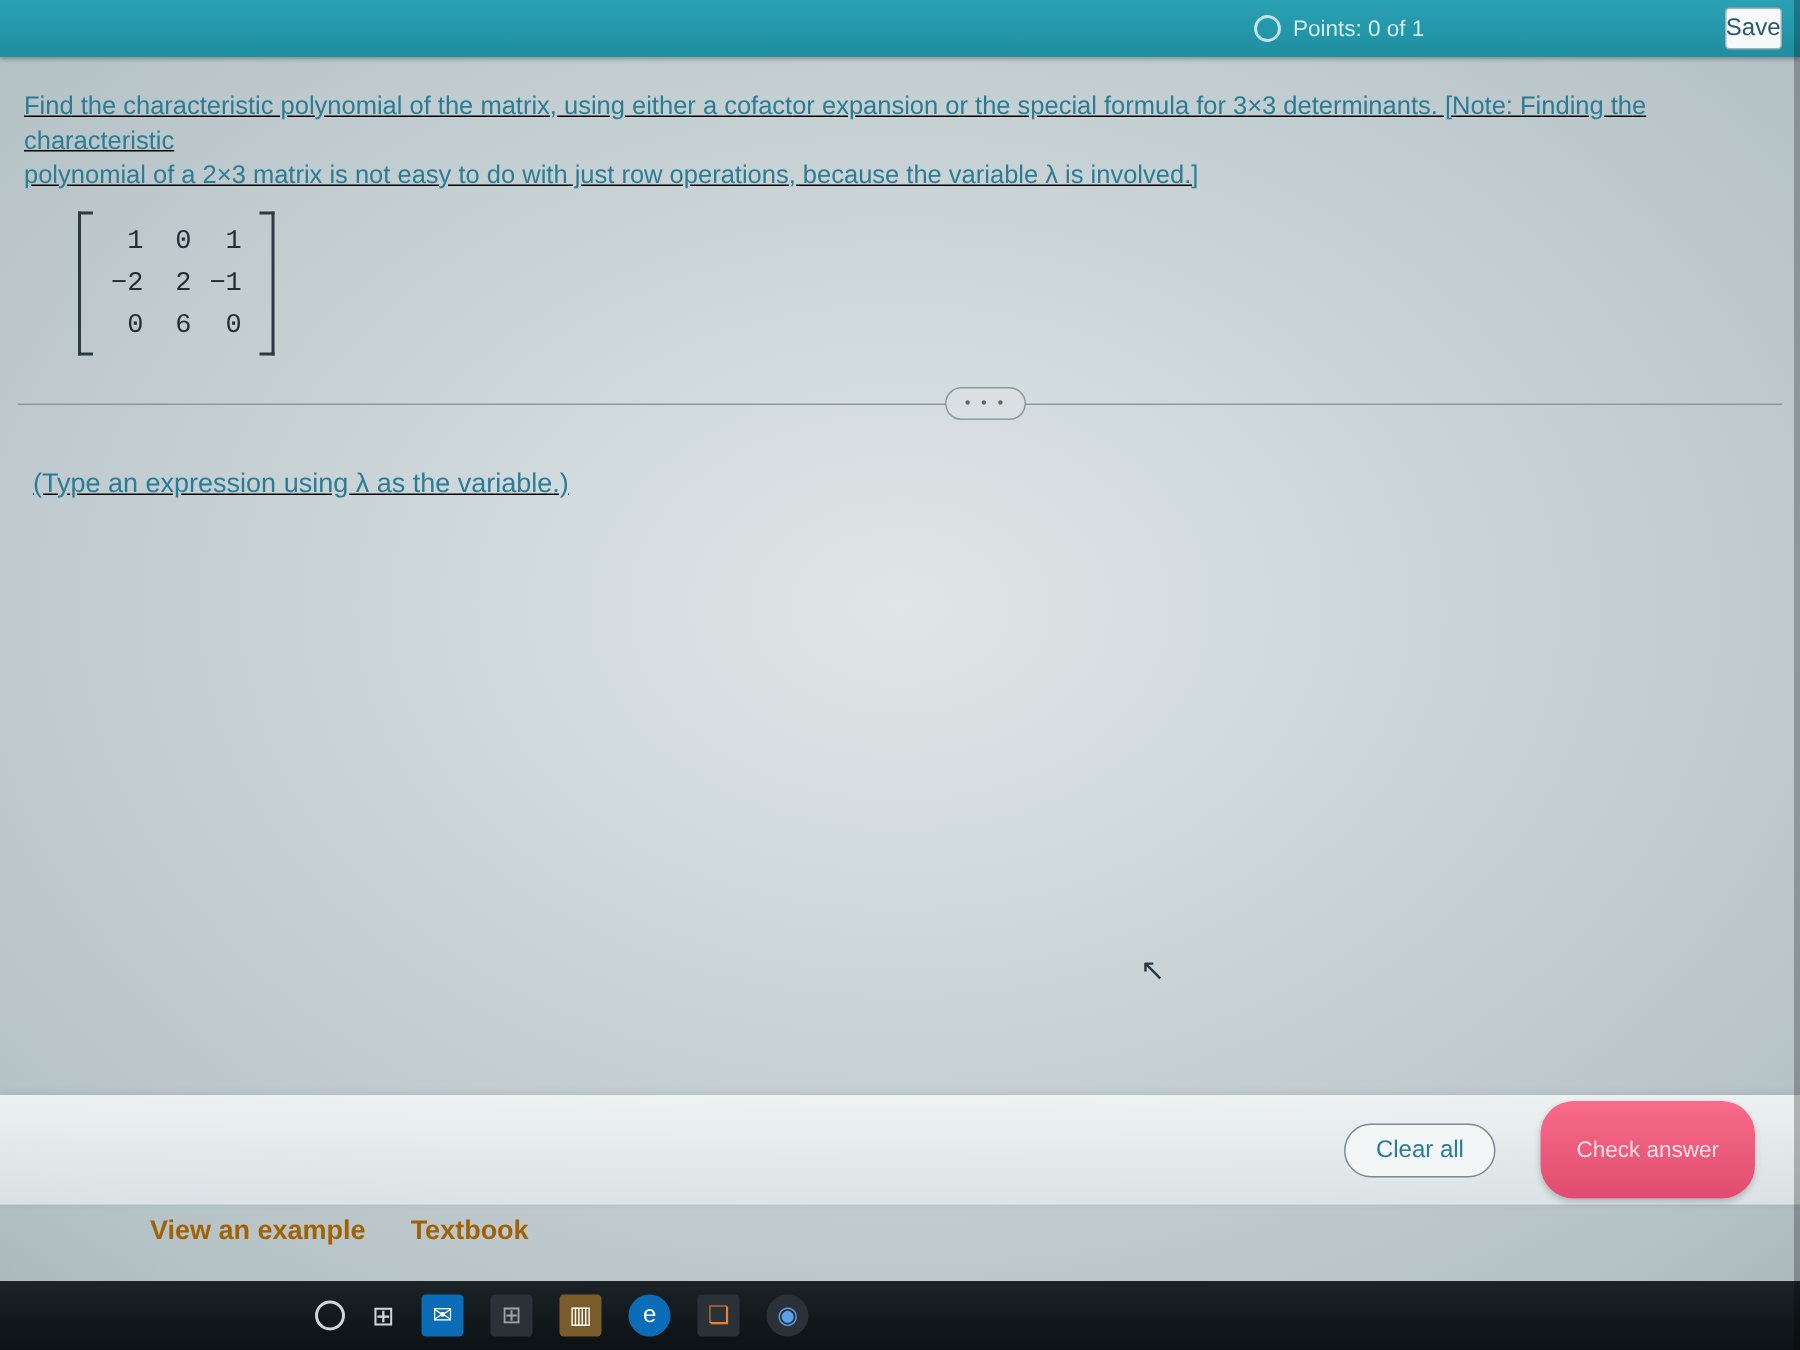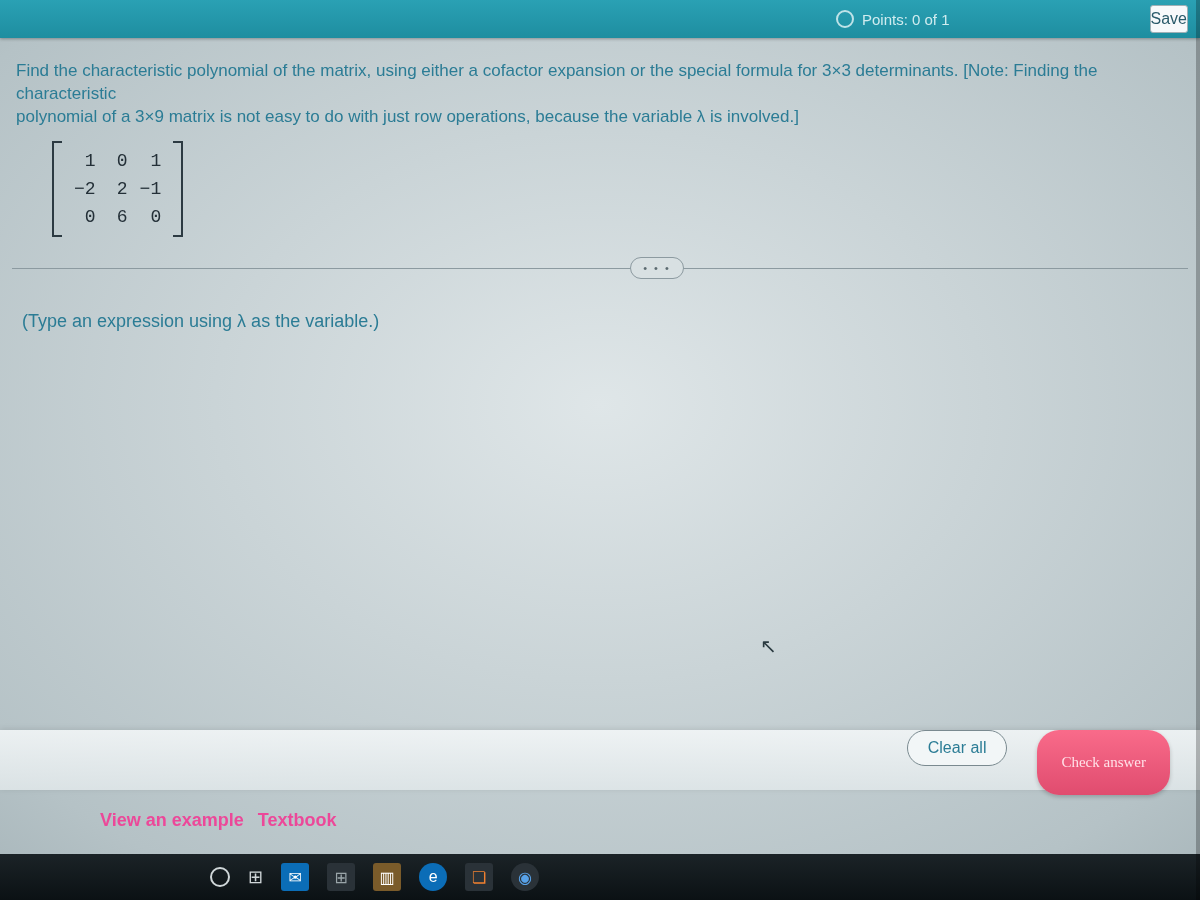--- a/index.html
+++ b/index.html
@@ -43,20 +43,21 @@
     padding: 4px 0;
     font-size: 16px;
     cursor: pointer;
   }
 
   
   .panel {
     margin: 12px 2px 0 2px;
     background: rgba(255,255,255,0.00);
     position: relative;
+    text-decoration: underline;
   }
   .question {
     padding: 10px 14px 8px 14px;
     color: #2b7c95;
     font-size: 17px;
     line-height: 1.35;
   }
   .matrix-wrap {
     padding: 6px 0 10px 50px;
   }
@@ -135,25 +136,25 @@
     left: 760px; top: 634px;
     font-size: 20px;
     color: #2a3a40;
   }
 
   
   .actions-row {
     position: absolute;
     left: 0; right: 0;
     top: 730px;
-    height: 60px;
+    height: 73px;
     background: linear-gradient(rgba(245,248,249,.85), rgba(225,232,234,.85));
     box-shadow: 0 -1px 6px rgba(0,0,0,0.1);
     display: flex;
-    align-items: flex-start;
+    align-items: center;
     justify-content: flex-end;
     gap: 30px;
     padding-right: 30px;
   }
   .btn-outline {
     border: 1px solid #7a8a90;
     background: #f2f6f7;
     color: #2b7c95;
     font-size: 16px;
     padding: 8px 20px;
@@ -162,34 +163,33 @@
   }
   .btn-check {
     border: none;
     background: linear-gradient(#f96b8a, #e04c6f);
     color: #ffe1e8;
     font-size: 15px;
     padding: 24px 24px;
     border-radius: 22px;
     cursor: pointer;
     box-shadow: 0 2px 4px rgba(0,0,0,.2);
-    font-family: Liberation Serif, serif;
   }
 
   
   .helper-row {
     position: absolute;
     left: 0; right: 0;
     top: 790px;
     height: 60px;
     display: flex;
     align-items: center;
-    gap: 14px;
+    gap: 30px;
     padding-left: 100px;
-    color: #ec4899;
+    color: #a16207;
     font-size: 18px;
     font-weight: 600;
   }
   .helper-row span { cursor: pointer; }
 
   
   .taskbar {
     position: absolute;
     left: 0; right: 0; bottom: 0;
     height: 46px;
@@ -238,21 +238,21 @@
     <span class="ring"></span>
     <span>Points: 0 of 1</span>
   </div>
   <button class="save-btn">Save</button>
 </div>
 
 <div class="panel">
 
   <div class="question">
     <span>Find the characteristic polynomial of the matrix, using either a cofactor expansion or the special formula for 3×3 determinants. [Note: Finding the characteristic</span><br>
-    <span>polynomial of a 3×9 matrix is not easy to do with just row operations, because the variable λ is involved.]</span>
+    <span>polynomial of a 2×3 matrix is not easy to do with just row operations, because the variable λ is involved.]</span>
   </div>
 
   <div class="matrix-wrap">
     <div class="matrix">
       <table>
         <tbody>
             <tr>
           <td>1</td>
           <td>0</td>
           <td>1</td>

